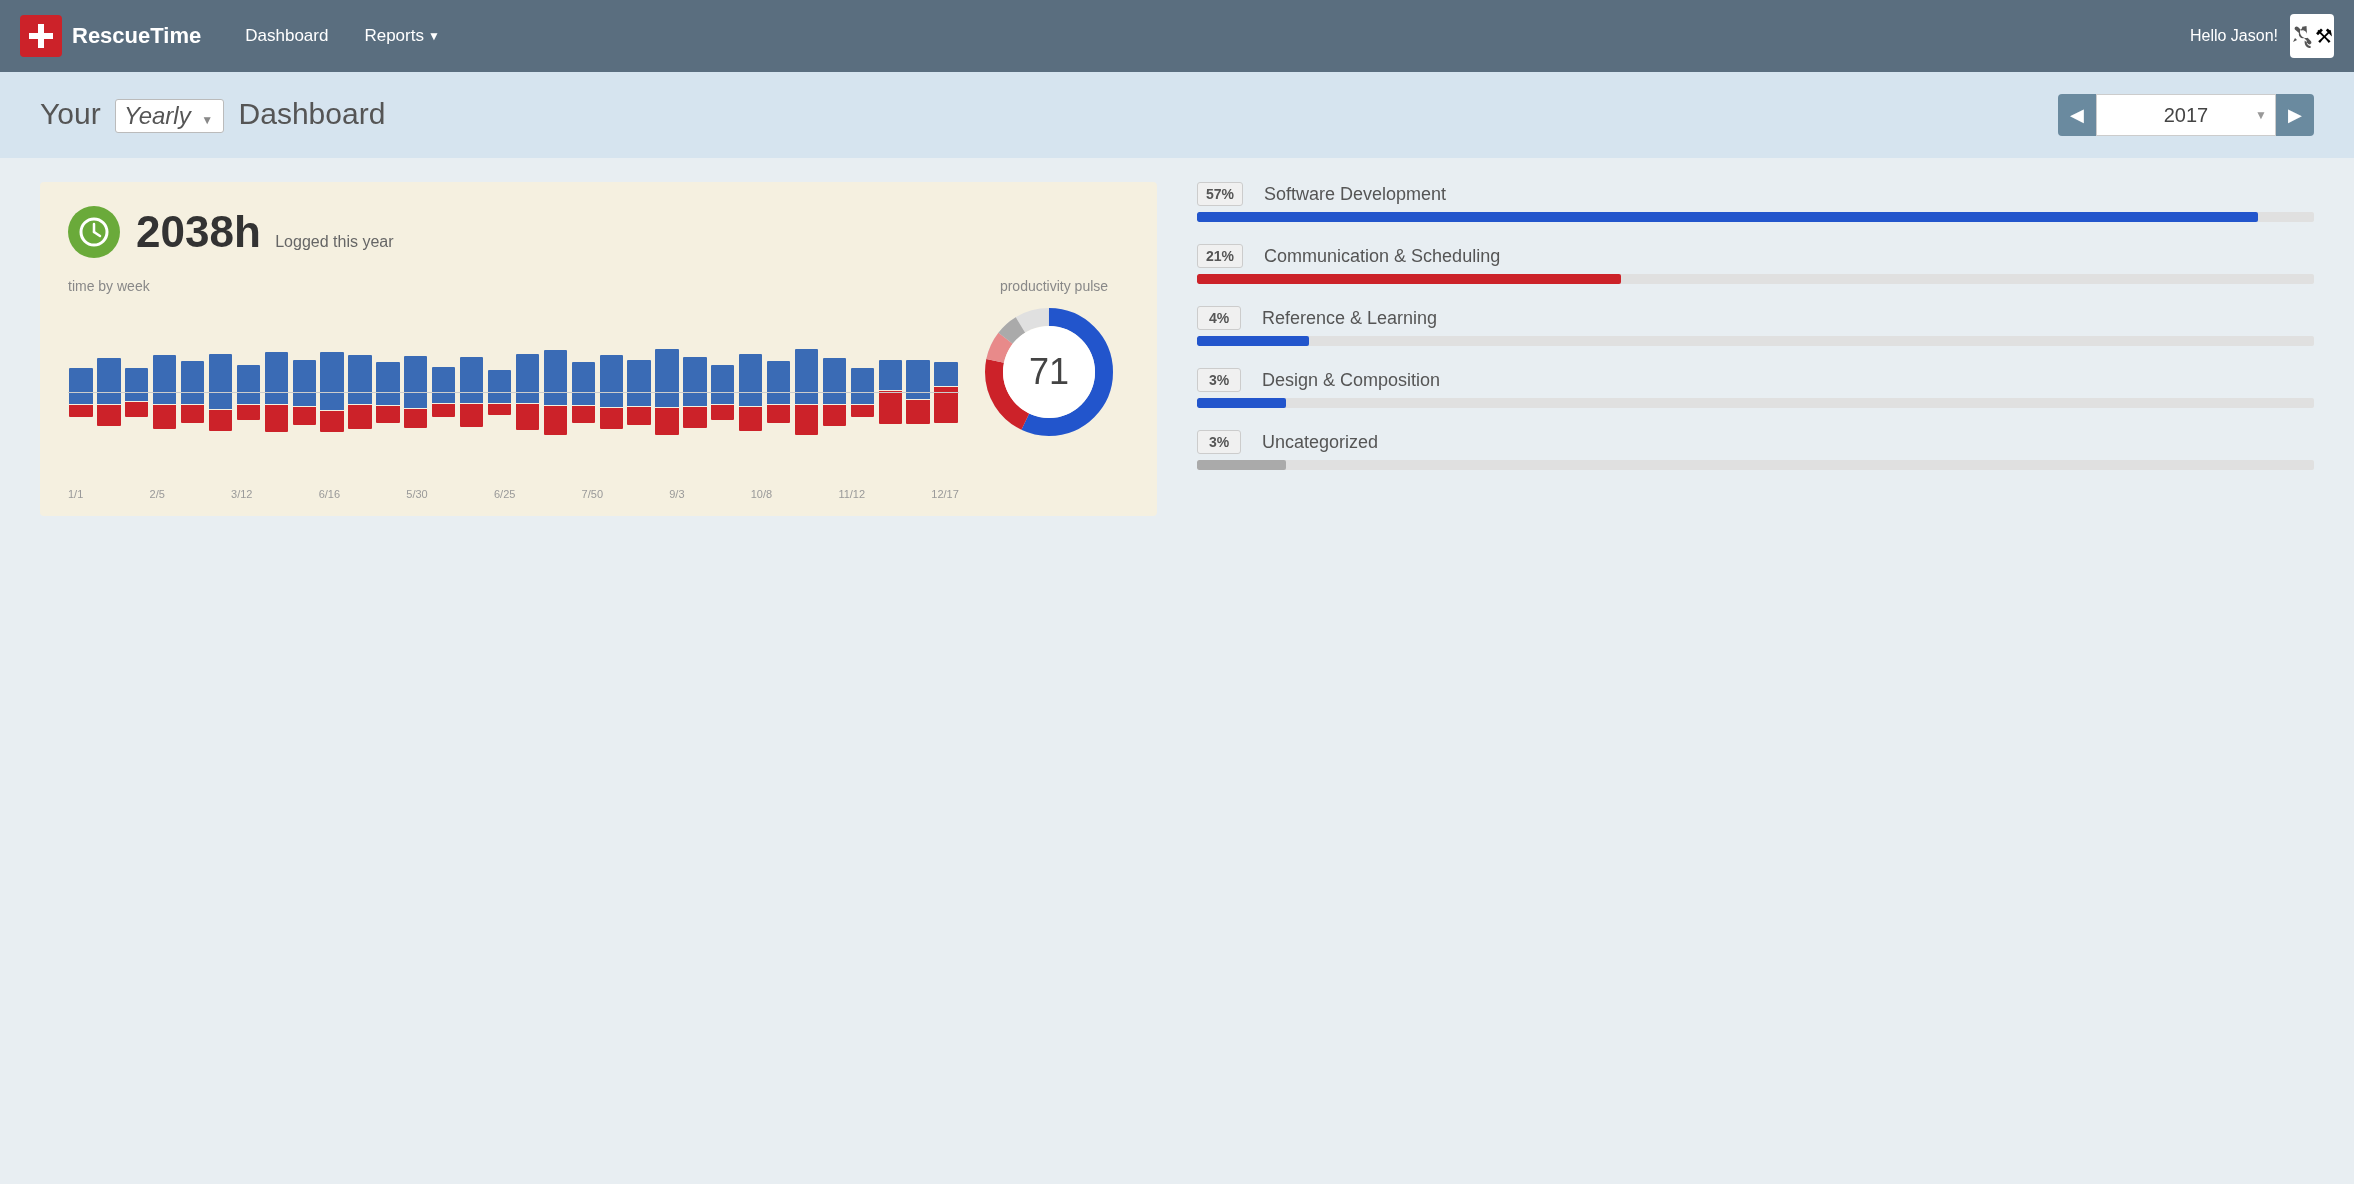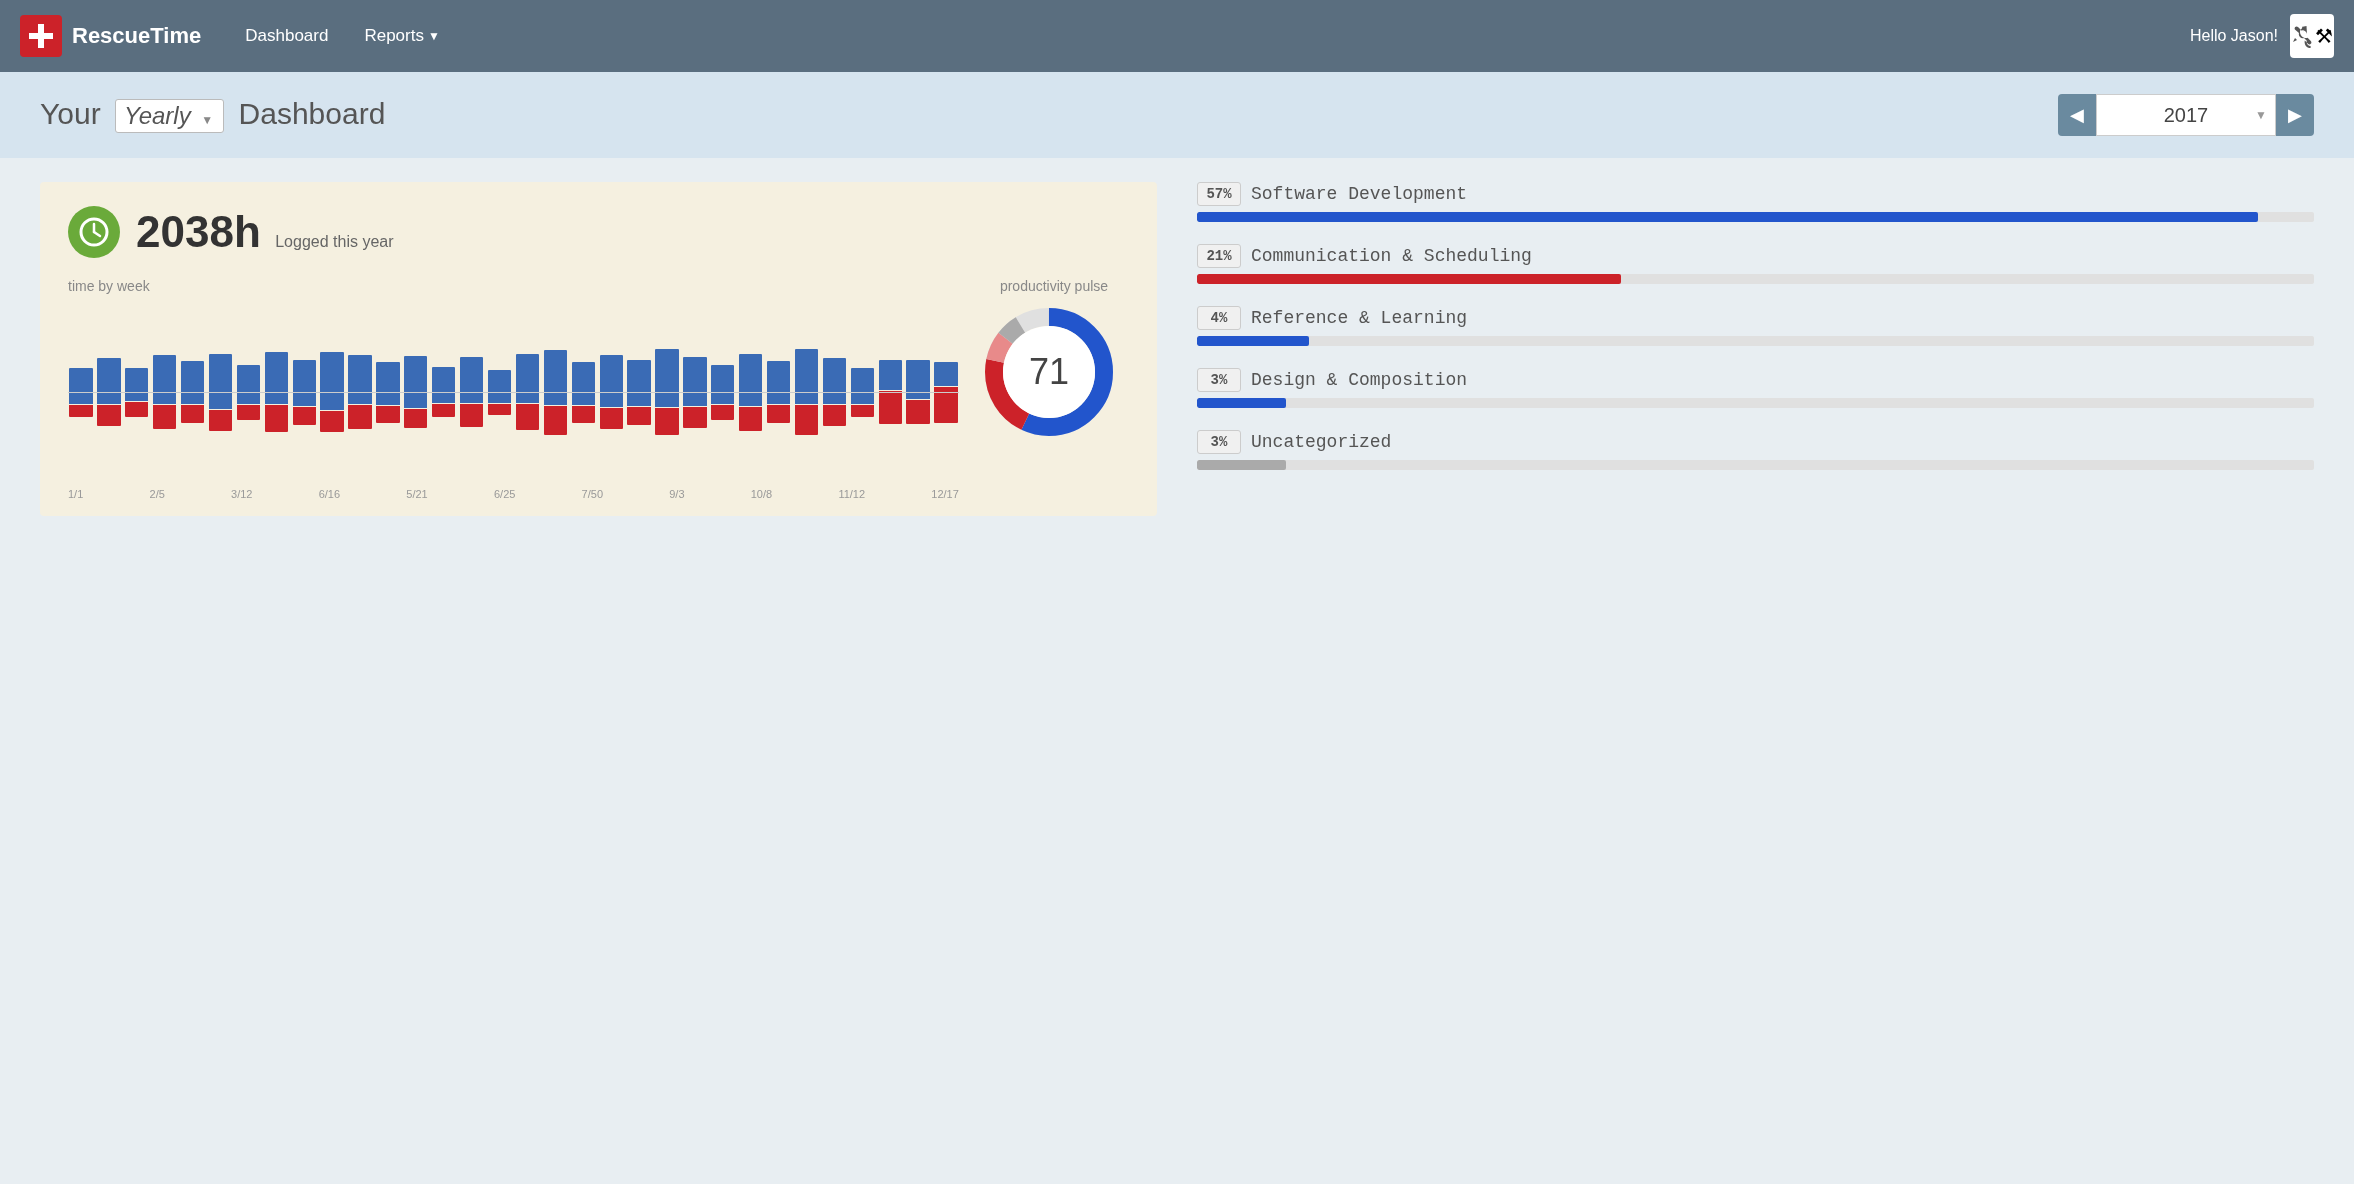--- a/index.html
+++ b/index.html
@@ -174,23 +174,22 @@
     
     .right-panel {
       padding: 0;
     }
     .stat-row {
       margin-bottom: 22px;
     }
     .stat-header {
       display: flex;
       align-items: center;
-      gap: 10px;
+      gap: 21px;
       margin-bottom: 6px;
-      font-family: Liberation Mono, monospace;
     }
     .stat-pct {
       background: #f0f0f0;
       border: 1px solid #ccc;
       border-radius: 3px;
       padding: 3px 8px;
       font-size: 14px;
       color: #555;
       font-weight: 600;
       min-width: 44px;
@@ -456,21 +455,21 @@
                   <div style="width: 90%; height: 24px; background: rgb(58, 107, 181); margin-bottom: 1px; border-radius: 1px 1px 0px 0px;"></div>
                   <div style="width: 90%; height: 36px; background: rgb(204, 34, 41); border-radius: 0px 0px 1px 1px;"></div>
                 </div>
               </div>
           </div>
           <div class="x-axis-labels">
           <span>1/1</span>
               <span>2/5</span>
               <span>3/12</span>
               <span>6/16</span>
-              <span>5/21</span>
+              <span>5/30</span>
               <span>6/25</span>
               <span>7/50</span>
               <span>9/3</span>
               <span>10/8</span>
               <span>11/12</span>
               <span>12/17</span>
             </div>
         </div>
         <div class="donut-section">
           <div class="chart-label" style="text-align:center;">productivity pulse</div>

